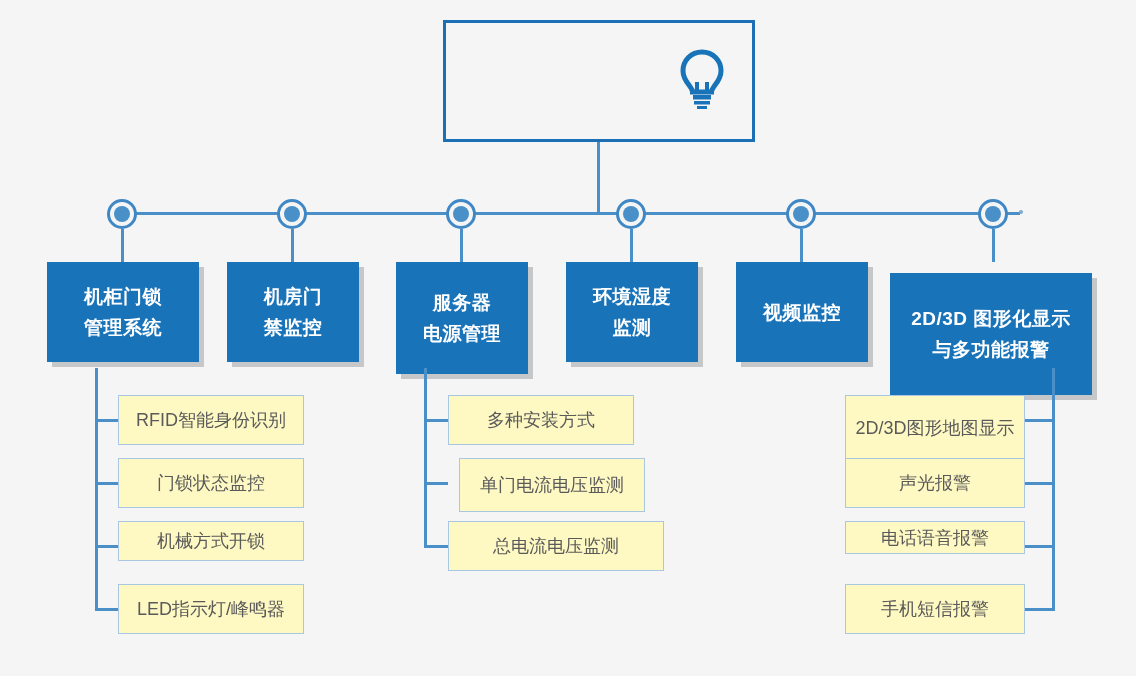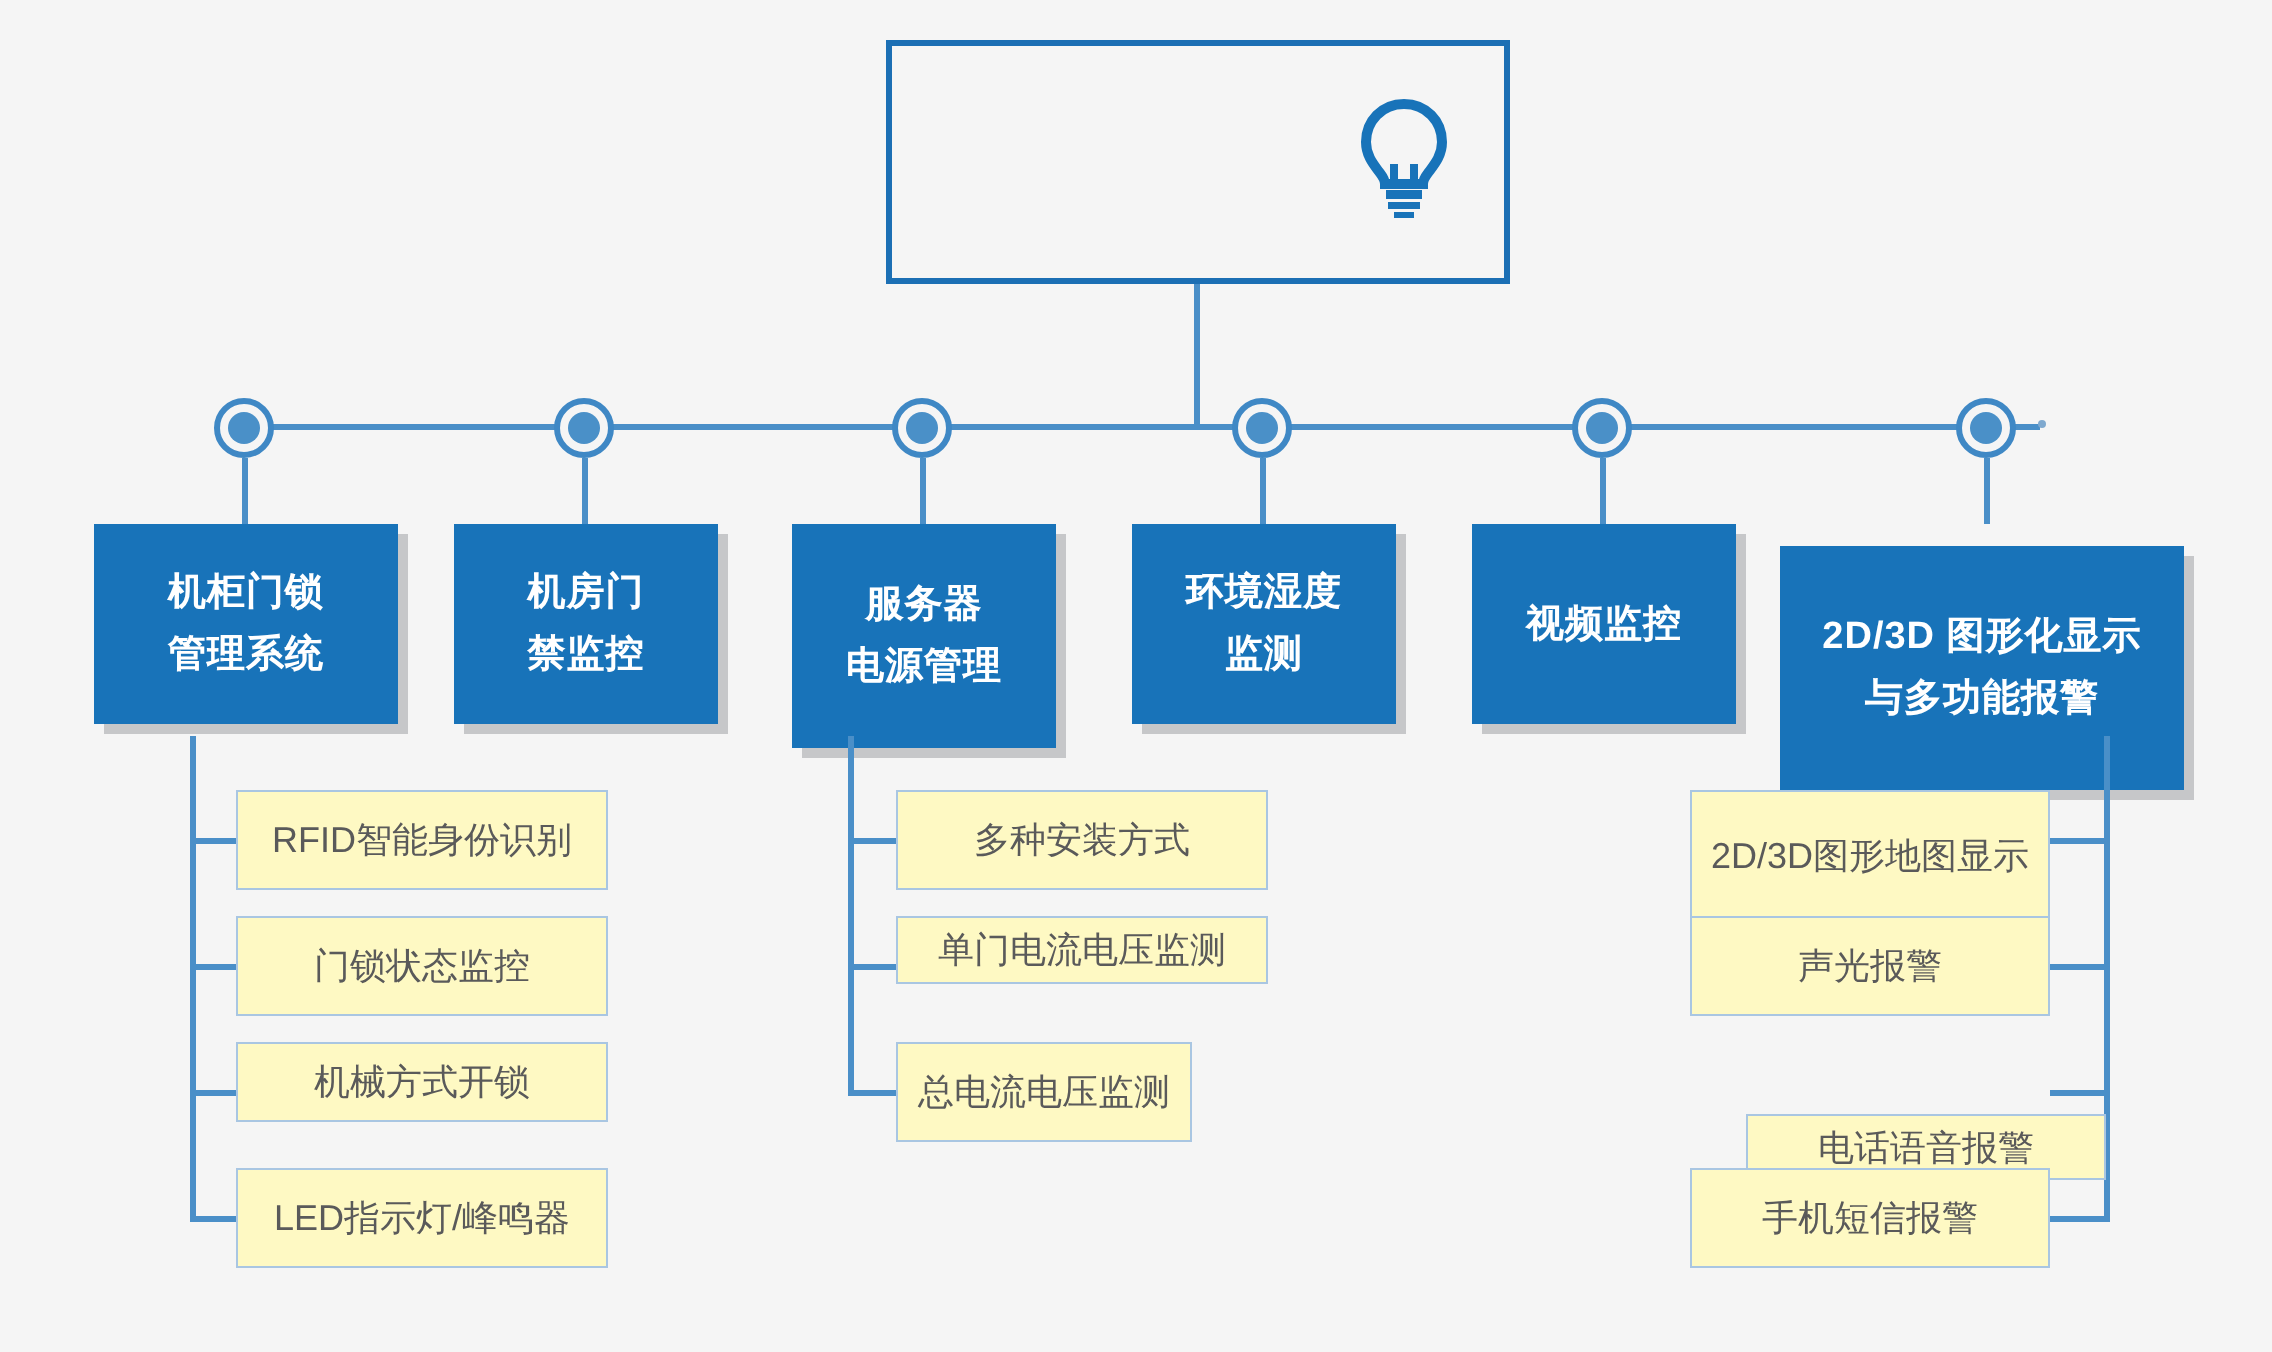--- a/index.html
+++ b/index.html
@@ -202,25 +202,25 @@
       <div class="node-stem" style="left: 460px; top: 229px; height: 33px;"></div>
       <div class="card" style="left: 396px; top: 262px; width: 132px; height: 112px;">
         <span>服务器
 电源管理</span>
       </div>
       <div class="trunk" style="left: 424px; top: 368px; height: 180px;"></div>
       <div class="subitem" style="left: 448px; top: 395px; width: 186px; height: 50px;">
         <span>多种安装方式</span>
       </div>
       <div class="stub" style="top: 419px; left: 427px; width: 21px;"></div>
-      <div class="subitem" style="left: 448px; top: 458px; width: 186px; height: 34px;">
+      <div class="subitem" style="left: 459px; top: 458px; width: 186px; height: 54px;">
         <span>单门电流电压监测</span>
       </div>
       <div class="stub" style="top: 482px; left: 427px; width: 21px;"></div>
-      <div class="subitem" style="left: 448px; top: 521px; width: 148px; height: 50px;">
+      <div class="subitem" style="left: 448px; top: 521px; width: 216px; height: 50px;">
         <span>总电流电压监测</span>
       </div>
       <div class="stub" style="top: 545px; left: 427px; width: 21px;"></div>
       <div class="node" style="left: 616px; top: 199px;"></div>
       <div class="node-stem" style="left: 630px; top: 229px; height: 33px;"></div>
       <div class="card" style="left: 566px; top: 262px; width: 132px; height: 100px;">
         <span>环境湿度
 监测</span>
       </div>
       <div class="node" style="left: 786px; top: 199px;"></div>
@@ -236,21 +236,21 @@
       </div>
       <div class="trunk" style="left: 1052px; top: 368px; height: 243px;"></div>
       <div class="subitem" style="left: 845px; top: 395px; width: 180px; height: 66px; justify-content: center;">
         <span>2D/3D图形地图显示</span>
       </div>
       <div class="stub" style="top: 419px; left: 1025px; width: 27px;"></div>
       <div class="subitem" style="left: 845px; top: 458px; width: 180px; height: 50px;">
         <span>声光报警</span>
       </div>
       <div class="stub" style="top: 482px; left: 1025px; width: 27px;"></div>
-      <div class="subitem" style="left: 873px; top: 521px; width: 180px; height: 33px; margin-top: 36px;">
+      <div class="subitem" style="left: 845px; top: 521px; width: 180px; height: 33px;">
         <span>电话语音报警</span>
       </div>
       <div class="stub" style="top: 545px; left: 1025px; width: 27px;"></div>
       <div class="subitem" style="left: 845px; top: 584px; width: 180px; height: 50px;">
         <span>手机短信报警</span>
       </div>
       <div class="stub" style="top: 608px; left: 1025px; width: 27px;"></div>
     </div>
 </div>
 

